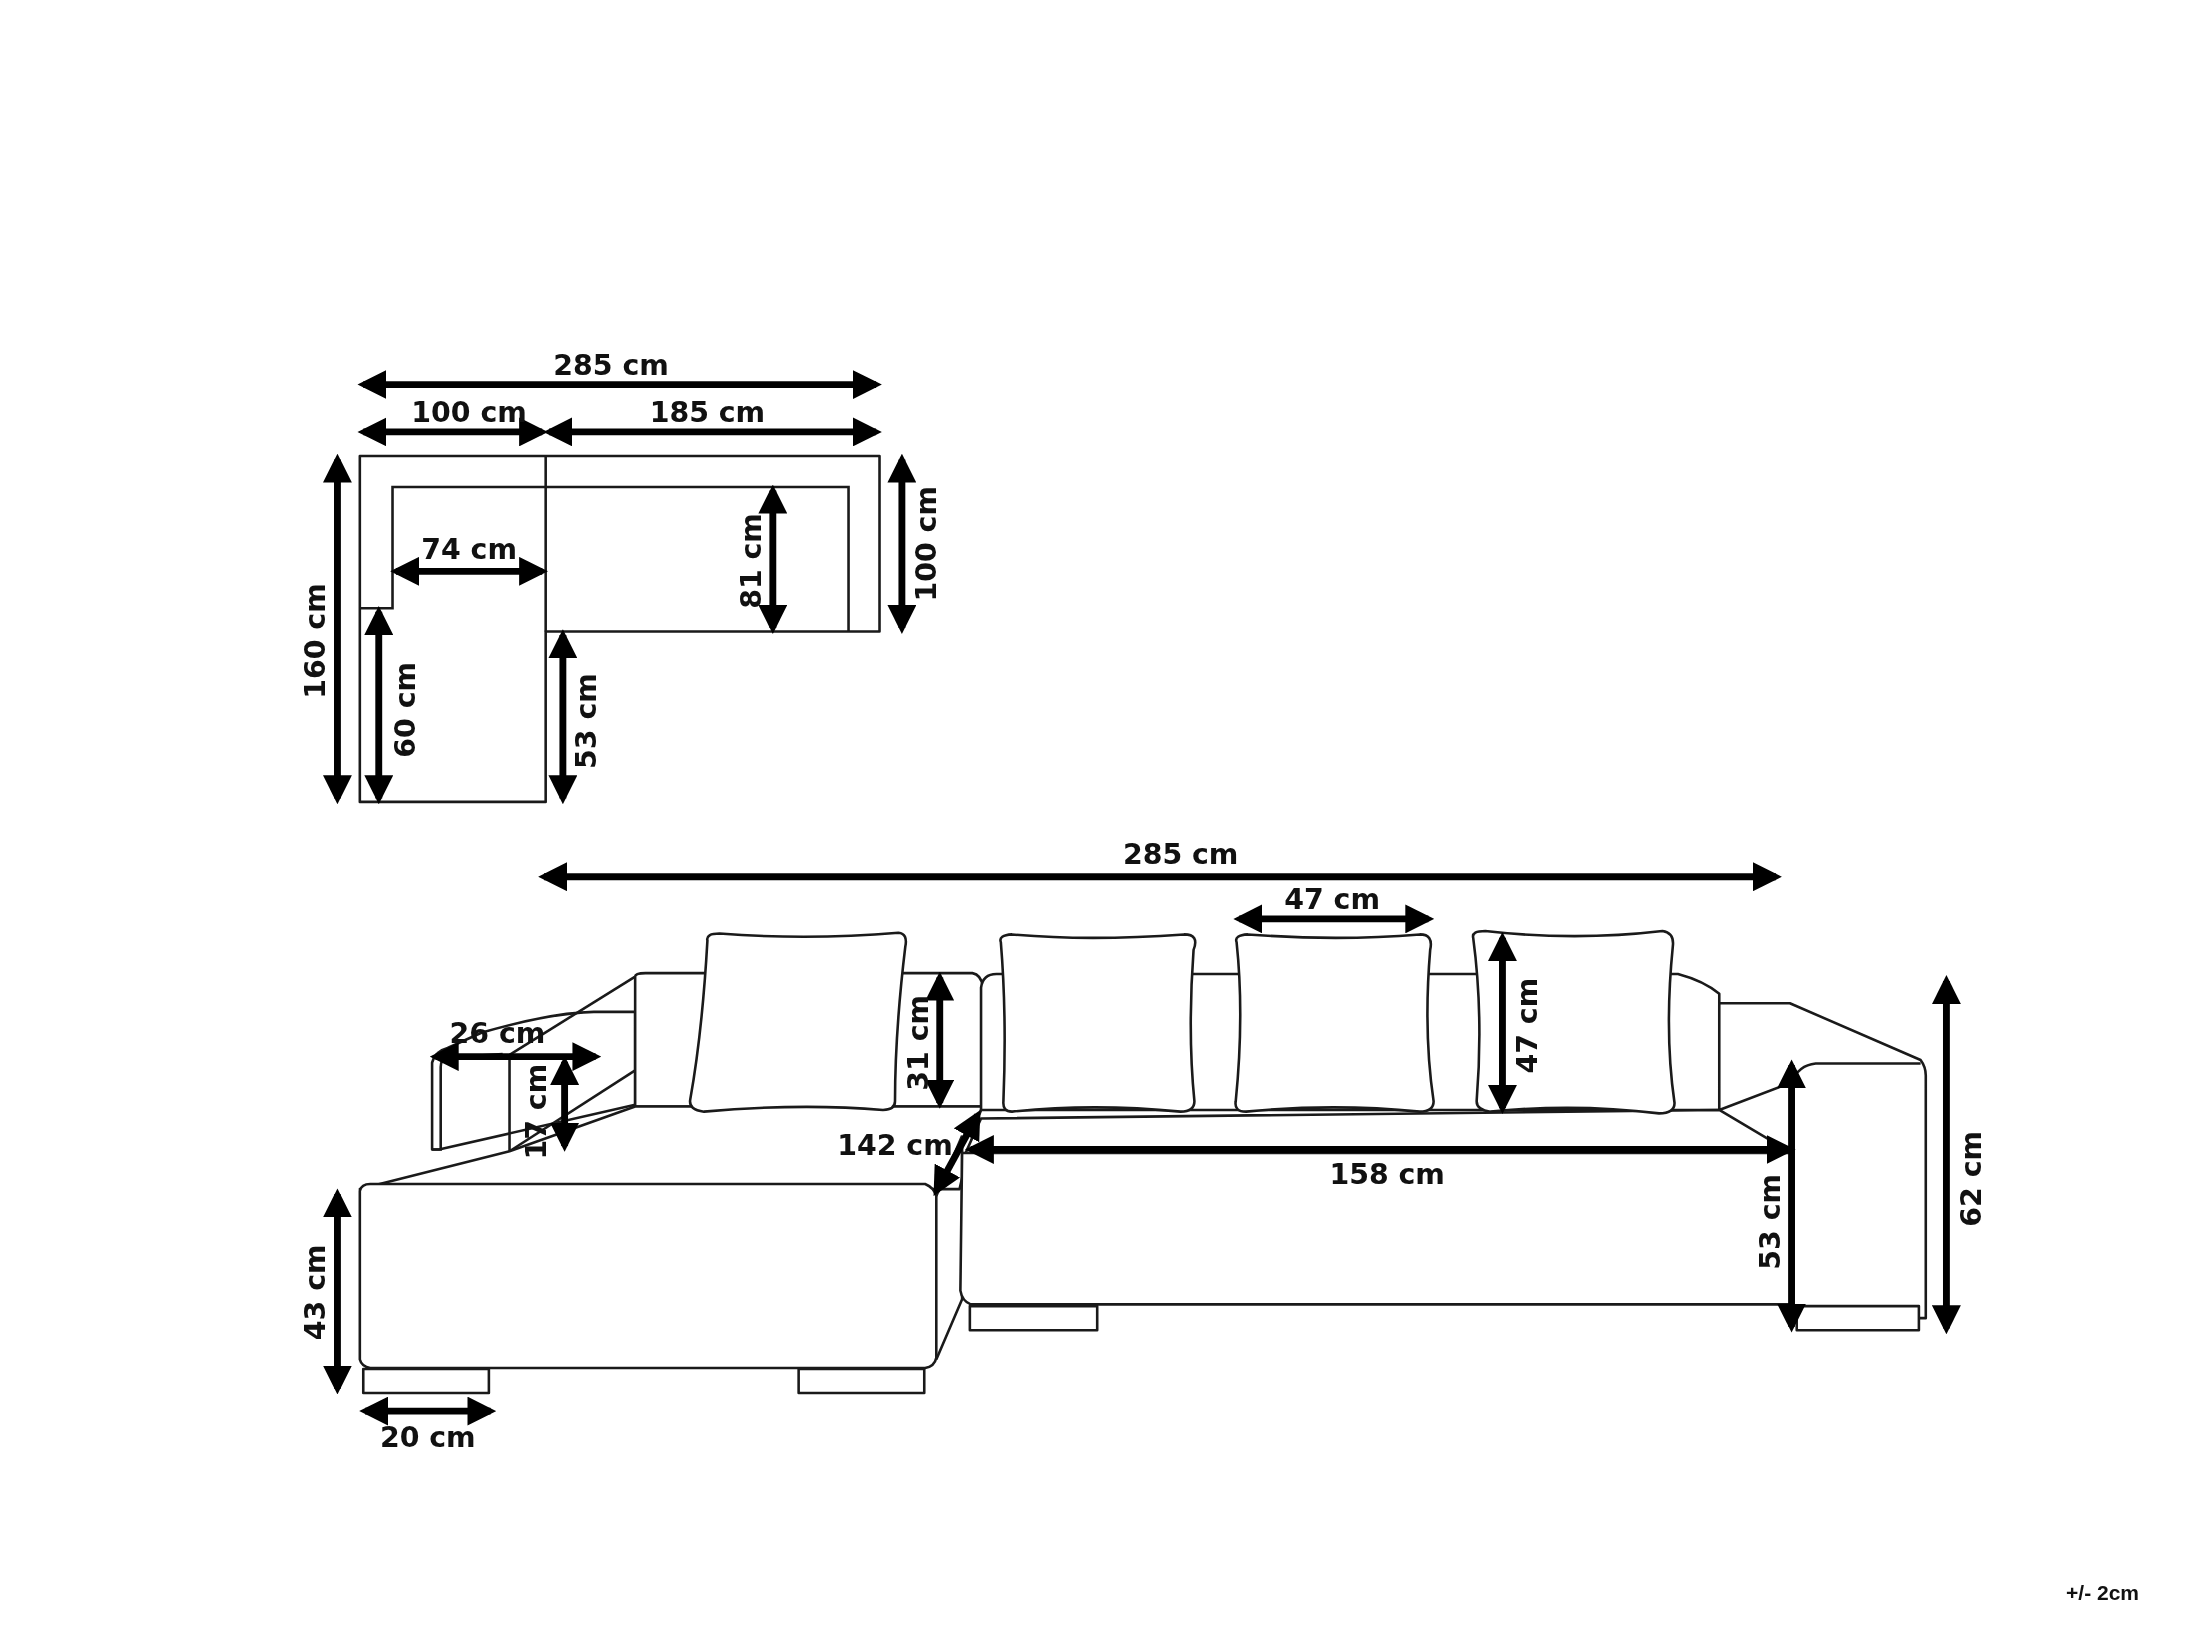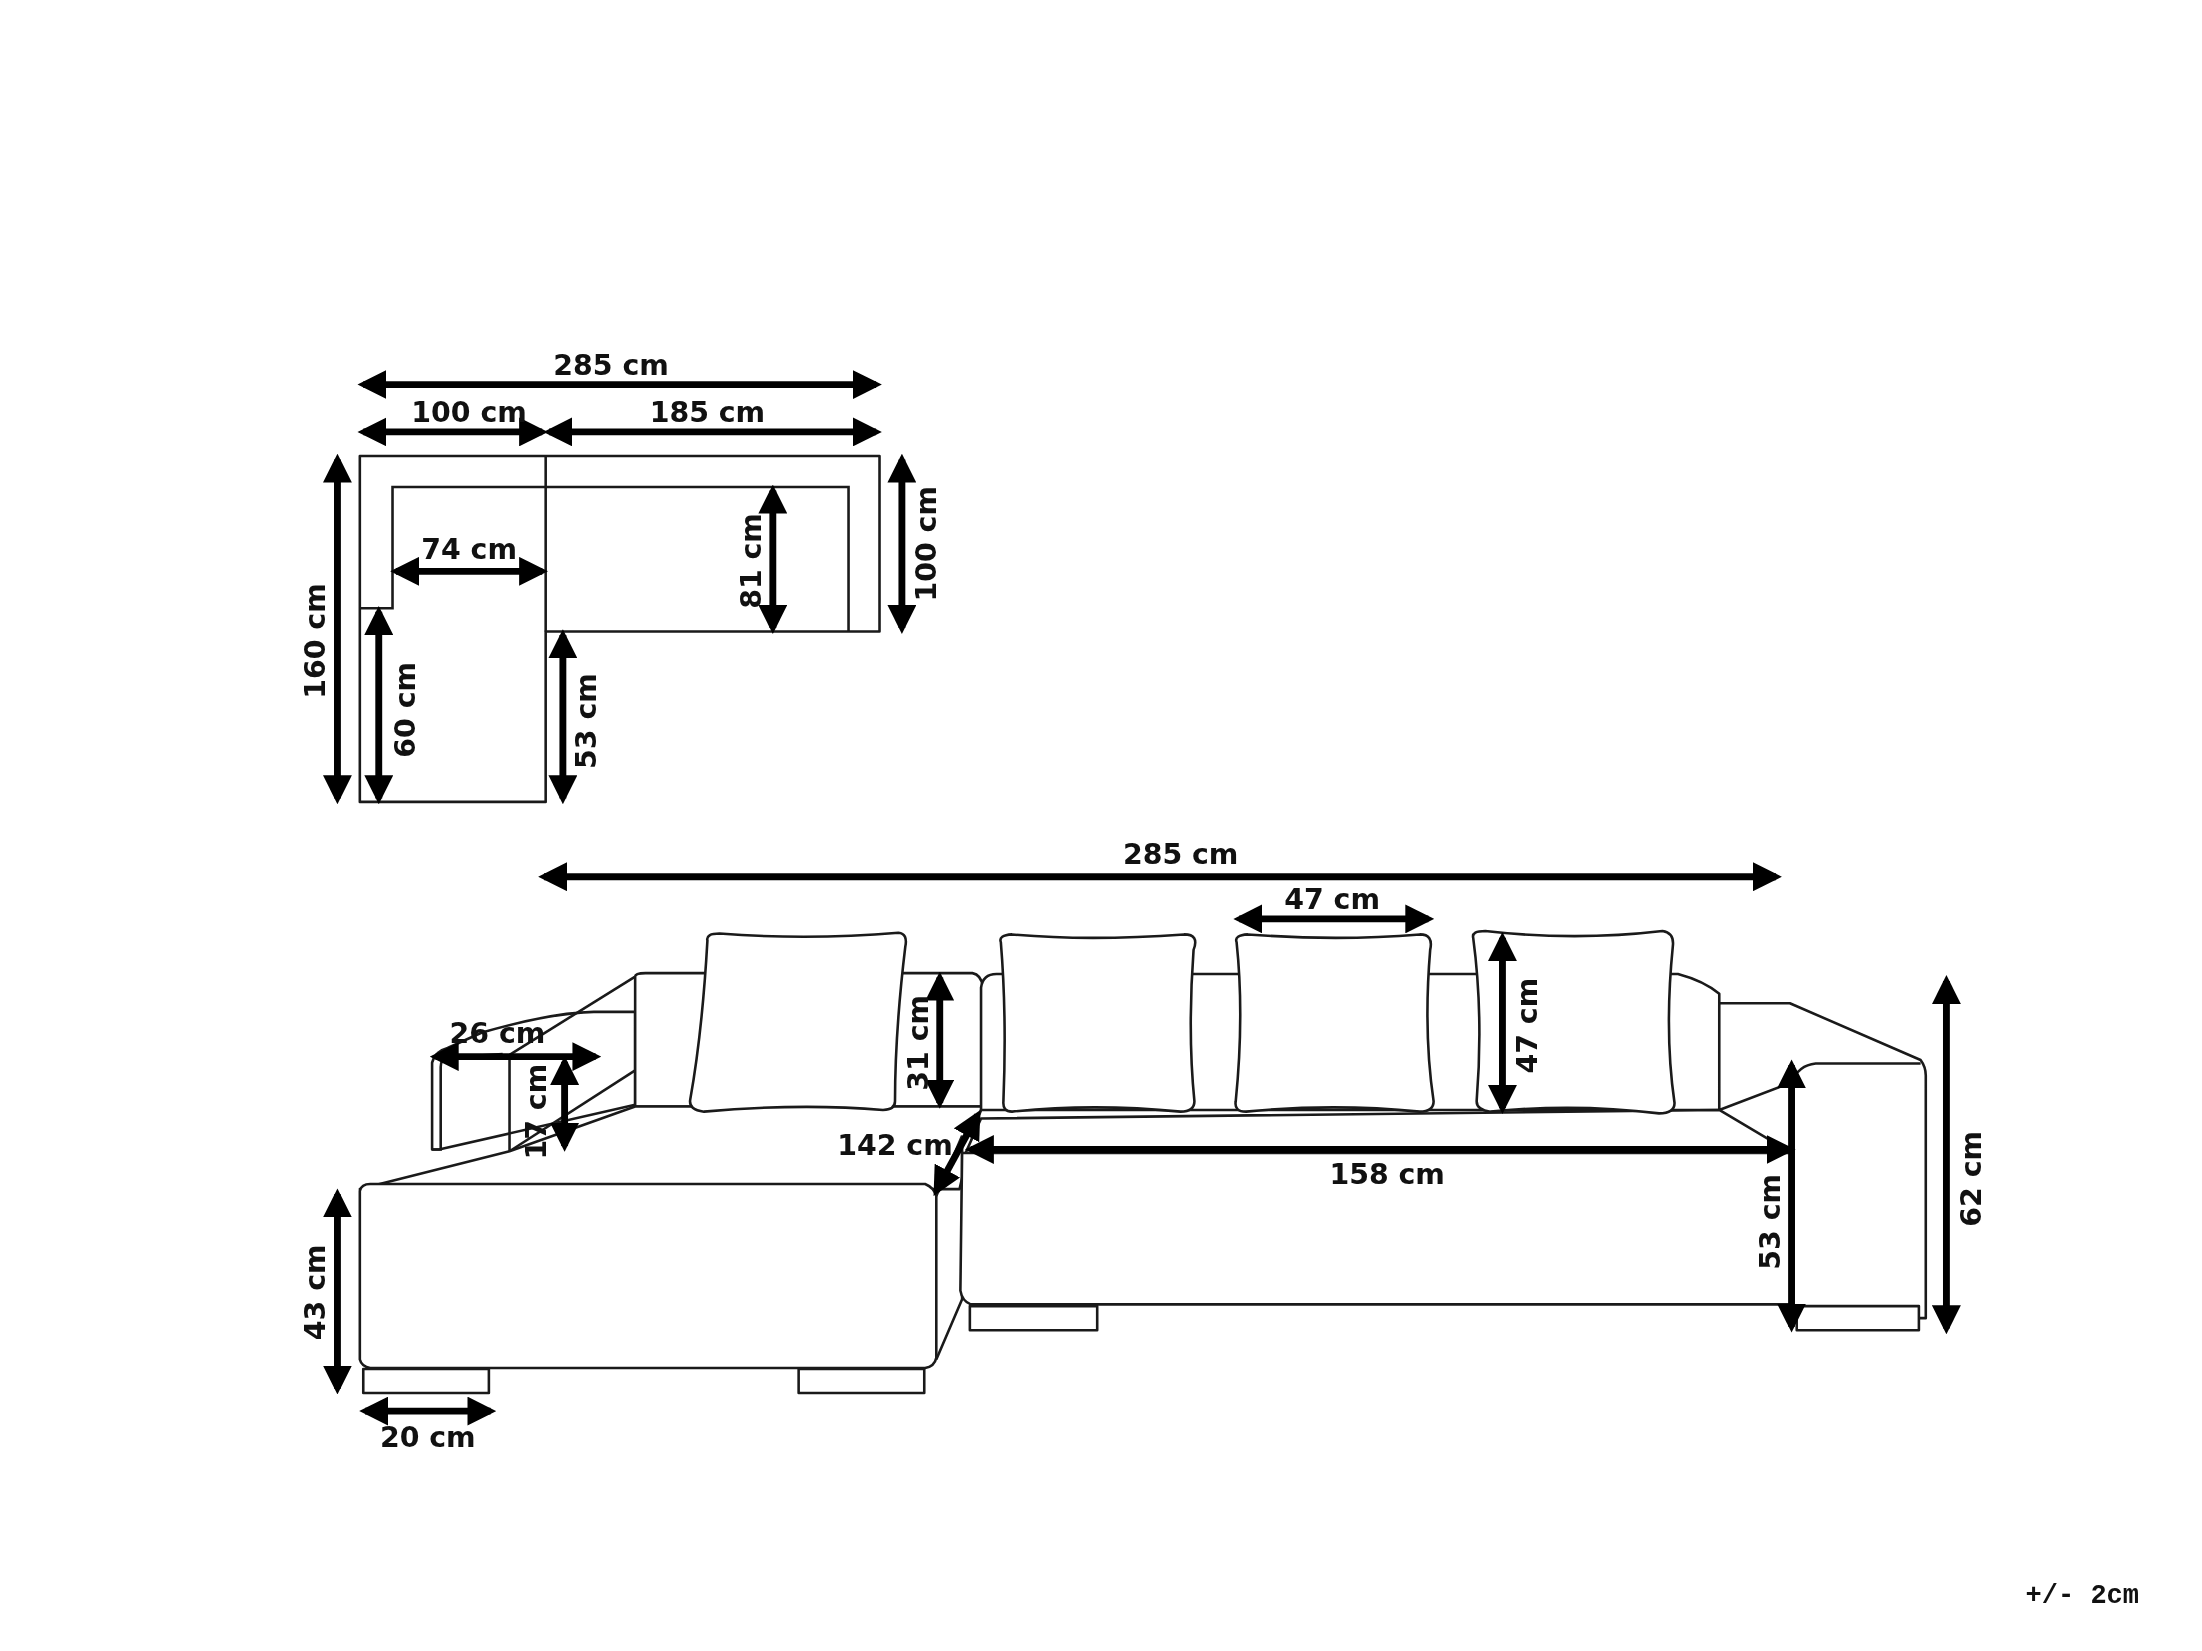--- a/index.html
+++ b/index.html
@@ -2,21 +2,21 @@
 <html style="font-size:13.8px"><head>
 <meta charset="utf-8">
 <style>
   html, body { margin:0; padding:0; background:#ffffff; }
   body { width:2203px; height:1652px; overflow:hidden; position:relative; }
   #canvas { position:absolute; left:0; top:0; width:2203px; height:1652px; }
   svg text { font-family: "DejaVu Sans", "Liberation Sans", sans-serif; font-weight:bold; fill:#111111; }
   .outline { fill:#ffffff; stroke:#1a1a1a; stroke-width:3; stroke-linejoin:round; }
   .thin { fill:none; stroke:#1a1a1a; stroke-width:3; }
   .dim { stroke:#000000; stroke-width:8; fill:none; }
-  .tolerance { position:absolute; right:64px; top:1581px; font-family:Liberation Mono, monospace; font-weight:bold; font-size:27px; color:#111;text-align:center; }
+  .tolerance { position:absolute; right:64px; top:1581px; font-family:Liberation Sans, sans-serif; font-weight:bold; font-size:21px; color:#111;text-align:center; }
 </style>
 </head>
 <body>
 
 <svg id="canvas" viewBox="0 0 2560 1920" xmlns="http://www.w3.org/2000/svg">
   <defs>
     <marker id="ah" viewBox="0 0 10 10" refX="8" refY="5" markerWidth="4.2" markerHeight="4.2" orient="auto-start-reverse">
       <path d="M0,0 L10,5 L0,10 z" fill="#000"></path>
     </marker>
   </defs>

